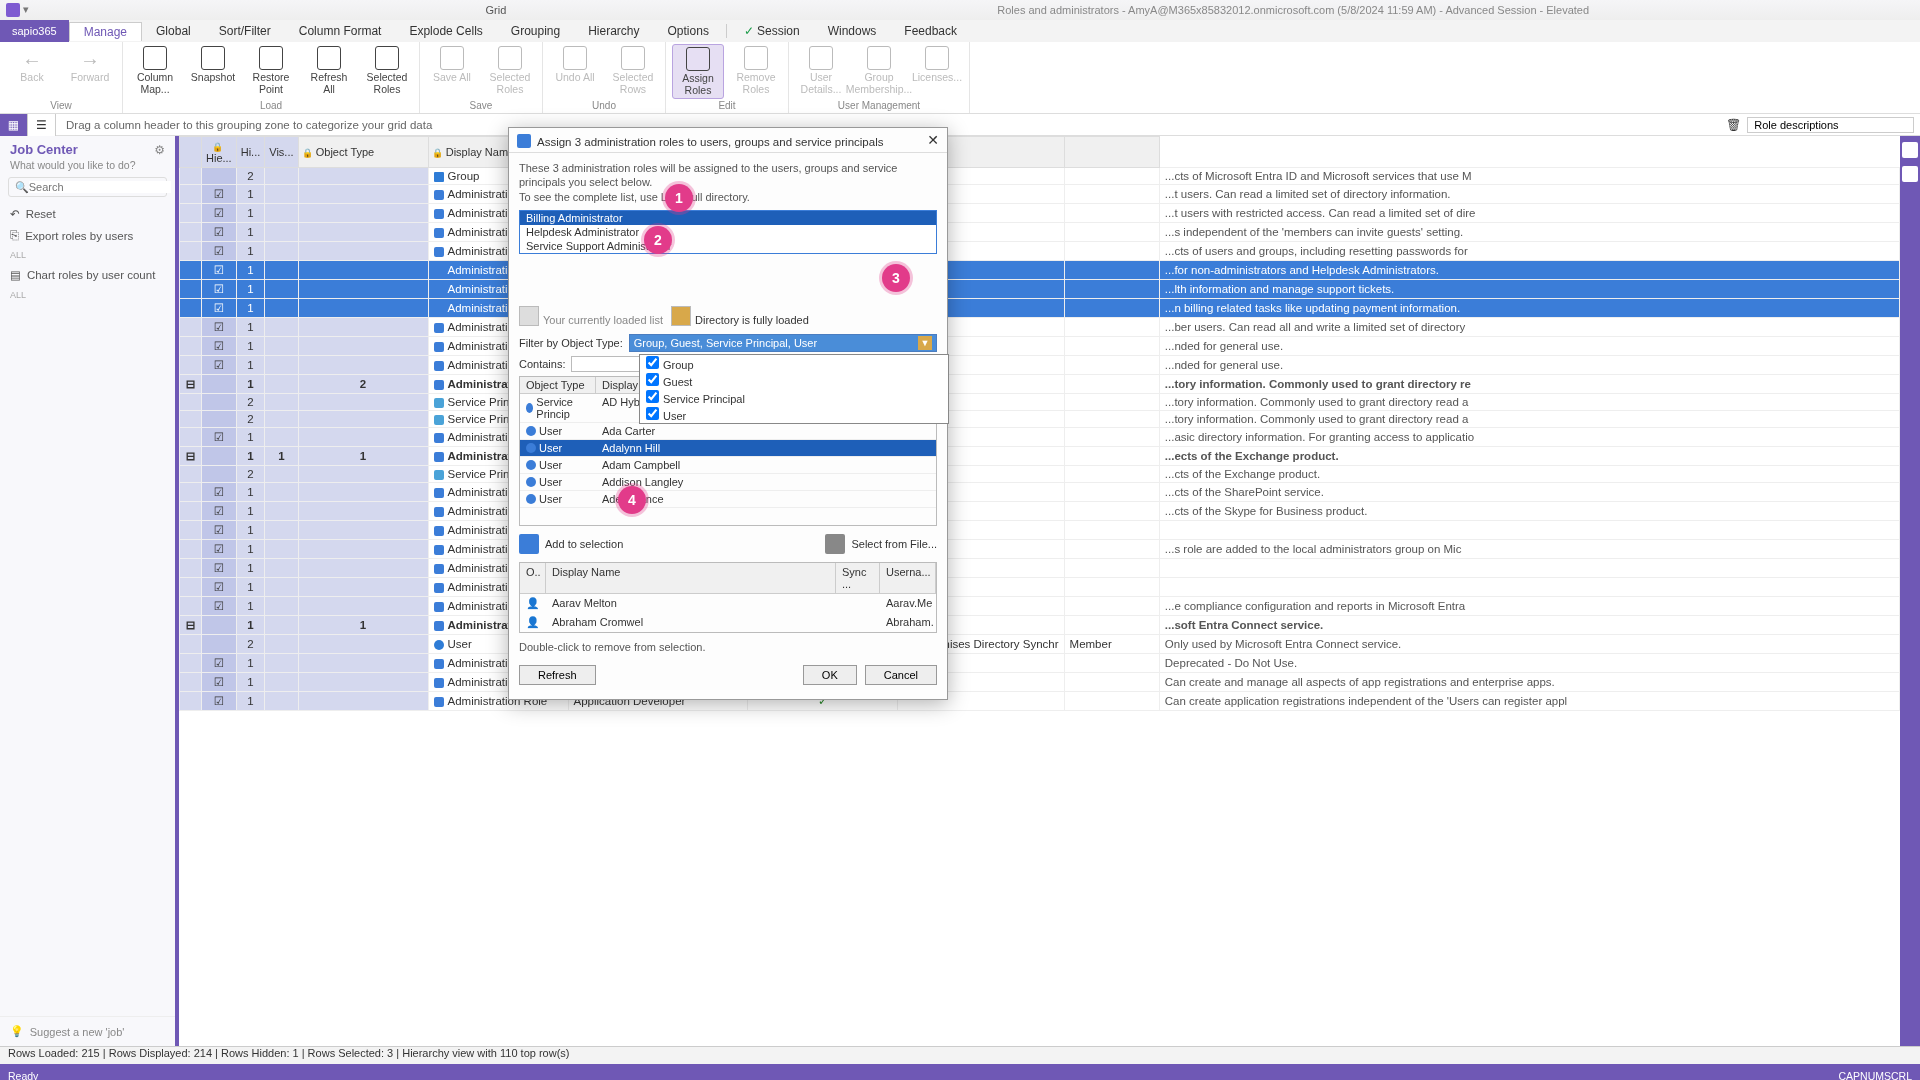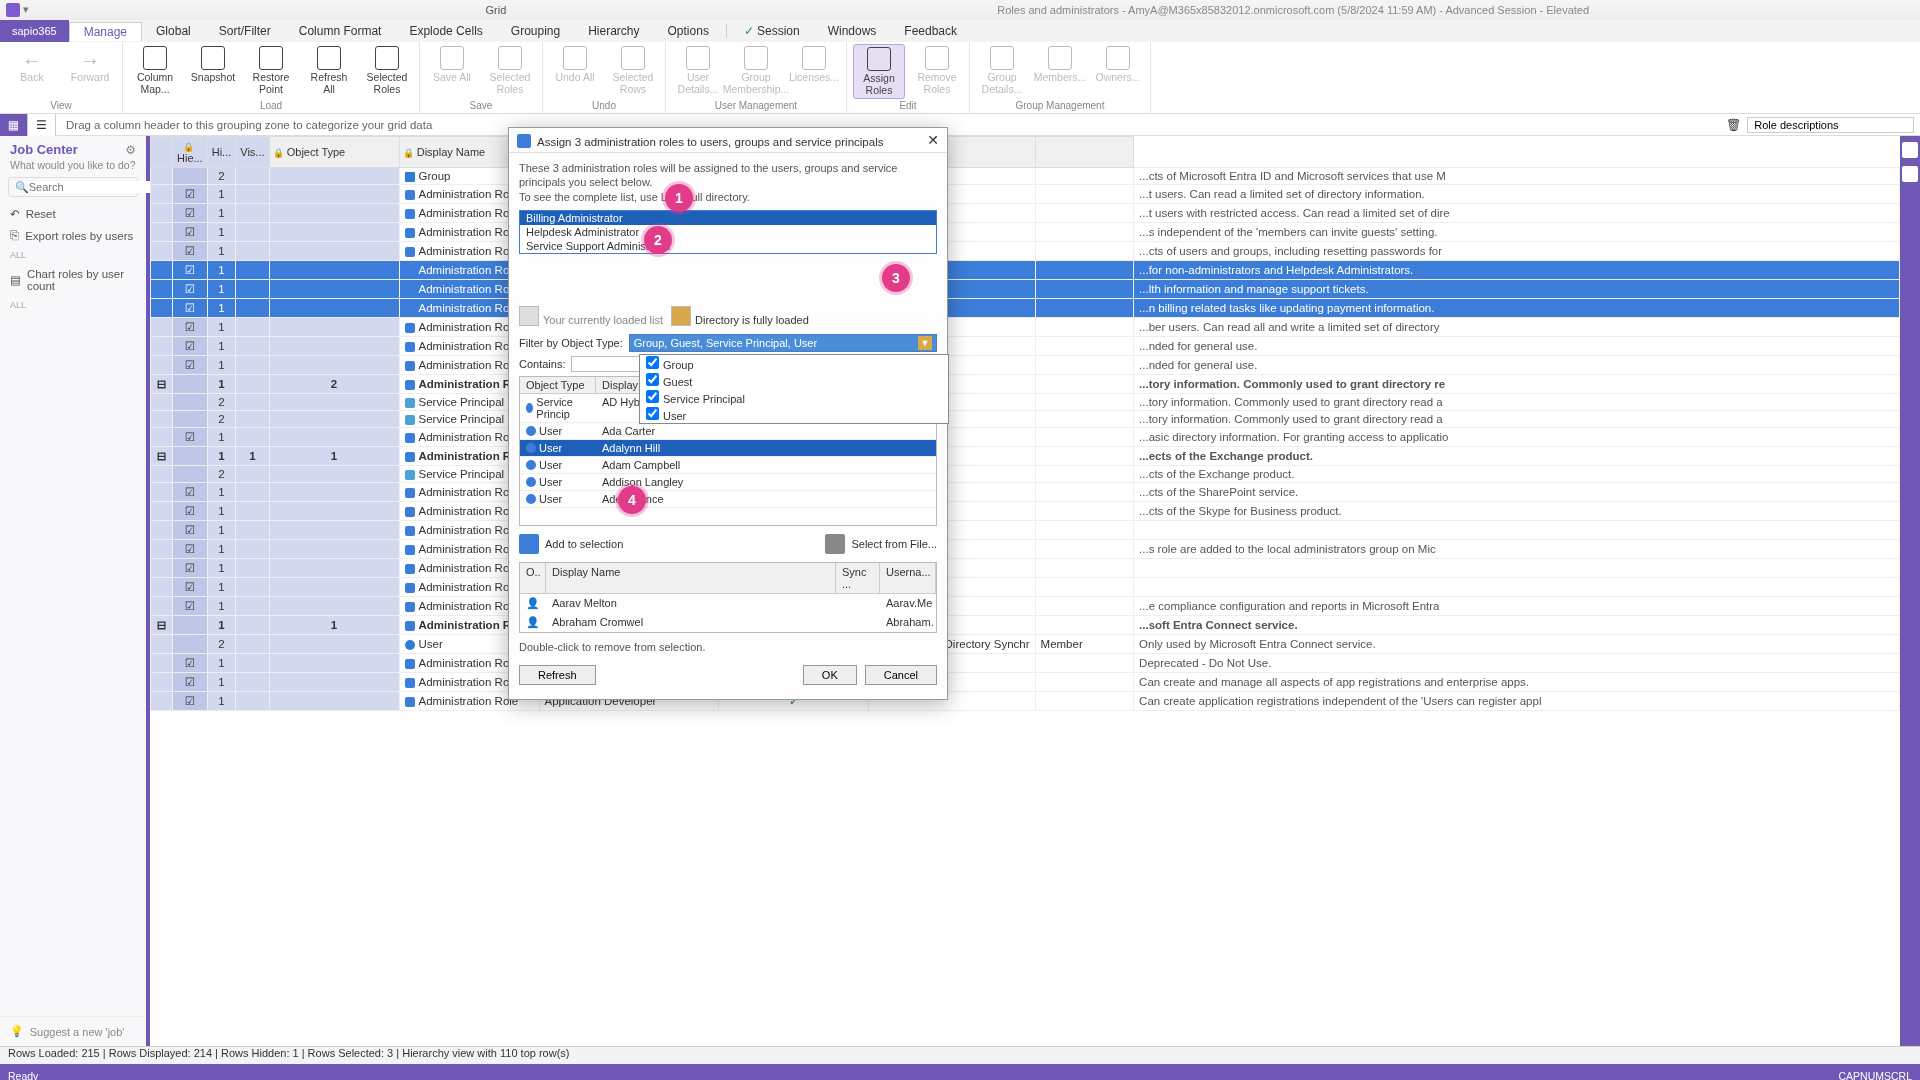--- a/index.html
+++ b/index.html
@@ -34,21 +34,21 @@
 
 .group-row { height: 22px; display:flex; align-items:center; border-bottom:1px solid #ddd; }
 .vtoggle { width:28px; height:22px; display:flex; align-items:center; justify-content:center; border-right:1px solid #ccc; background:#fff;}
 .vtoggle.active { background:#6f58b5; color:#fff; }
 .group-hint { flex:1; padding:0 10px; font-size:11.5px; color:#666;}
 .right-panel-toggle { width:200px; display:flex; align-items:center; gap:6px; padding:0 6px;}
 .rp-input { flex:1; border:1px solid #ccc; padding:1px 6px; font-size:11px; }
 
 
 .main { display:flex; height: calc(100% - 20px - 22px - 72px - 22px - 18px - 16px); }
-.sidebar { width:150px; background:#f8f8fb; border-right:4px solid #6f58b5; display:flex; flex-direction:column; }
+.sidebar { width:179px; background:#f8f8fb; border-right:4px solid #6f58b5; display:flex; flex-direction:column; }
 .sidebar .hdr { padding:6px 10px 2px; display:flex; justify-content:space-between; align-items:center;}
 .sidebar .hdr .t { color:#6f58b5; font-weight:600; font-size:13px;}
 .sidebar .sub { font-size:10.5px; color:#888; padding:0 10px 6px;}
 .sidebar .search { margin:0 8px 6px; display:flex; align-items:center; border:1px solid #ddd; border-radius:3px; padding:2px 6px;}
 .sidebar .search input { border:none; outline:none; flex:1; font-size:11px;}
 .sidebar .action { display:flex; align-items:center; gap:6px; padding:4px 10px; font-size:11.5px; color:#555; cursor:pointer;}
 .sidebar .action .sm { font-size:9px; color:#aaa;}
 .sidebar .suggest { margin-top:auto; padding:8px 10px; font-size:11px; color:#888; display:flex; align-items:center; gap:6px; border-top:1px solid #eee;}
 .sidebar .suggest .bulb { color:#e8a23a; }
 
@@ -224,64 +224,47 @@
         </div>
       <div class="rbtn disabled">
           <div class="ricon"></div>
           <span>Selected Rows</span>
         </div>
     </div>
     <div class="label">Undo</div>
   </div>
   <div class="rgroup">
     <div class="items">
-      <div class="rbtn disabled">
-          <div class="ricon"></div>
-          <span>User Details...</span>
-        </div>
-      <div class="rbtn disabled">
-          <div class="ricon"></div>
-          <span>Group Membership...</span>
-        </div>
-      <div class="rbtn disabled">
-          <div class="ricon"></div>
-          <span>Licenses...</span>
-        </div>
-    </div>
-    <div class="label">User Management</div>
-  </div>
-  <div class="rgroup">
-    <div class="items">
       <div class="rbtn highlight">
           <div class="ricon"></div>
           <span>Assign Roles</span>
         </div>
       <div class="rbtn disabled">
           <div class="ricon"></div>
           <span>Remove Roles</span>
         </div>
     </div>
     <div class="label">Edit</div>
   </div>
   <div class="rgroup">
     <div class="items">
       <div class="rbtn disabled">
           <div class="ricon"></div>
-          <span>Group Details...</span>
+          <span>User Details...</span>
         </div>
       <div class="rbtn disabled">
           <div class="ricon"></div>
-          <span>Members...</span>
+          <span>Group Membership...</span>
         </div>
       <div class="rbtn disabled">
           <div class="ricon"></div>
-          <span>Owners...</span>
-        </div>
-    </div>
-    <div class="label">Group Management</div>
+          <span>Licenses...</span>
+        </div>
+    </div>
+    <div class="label">User Management</div>
   </div>
 </div>
 
 <div class="group-row">
   <div class="vtoggle active">▦</div>
   <div class="vtoggle">☰</div>
   <div class="group-hint">Drag a column header to this grouping zone to categorize your grid data</div>
   <div class="right-panel-toggle">
     <span>🗑</span>
     <input class="rp-input" value="Role descriptions" style="">

